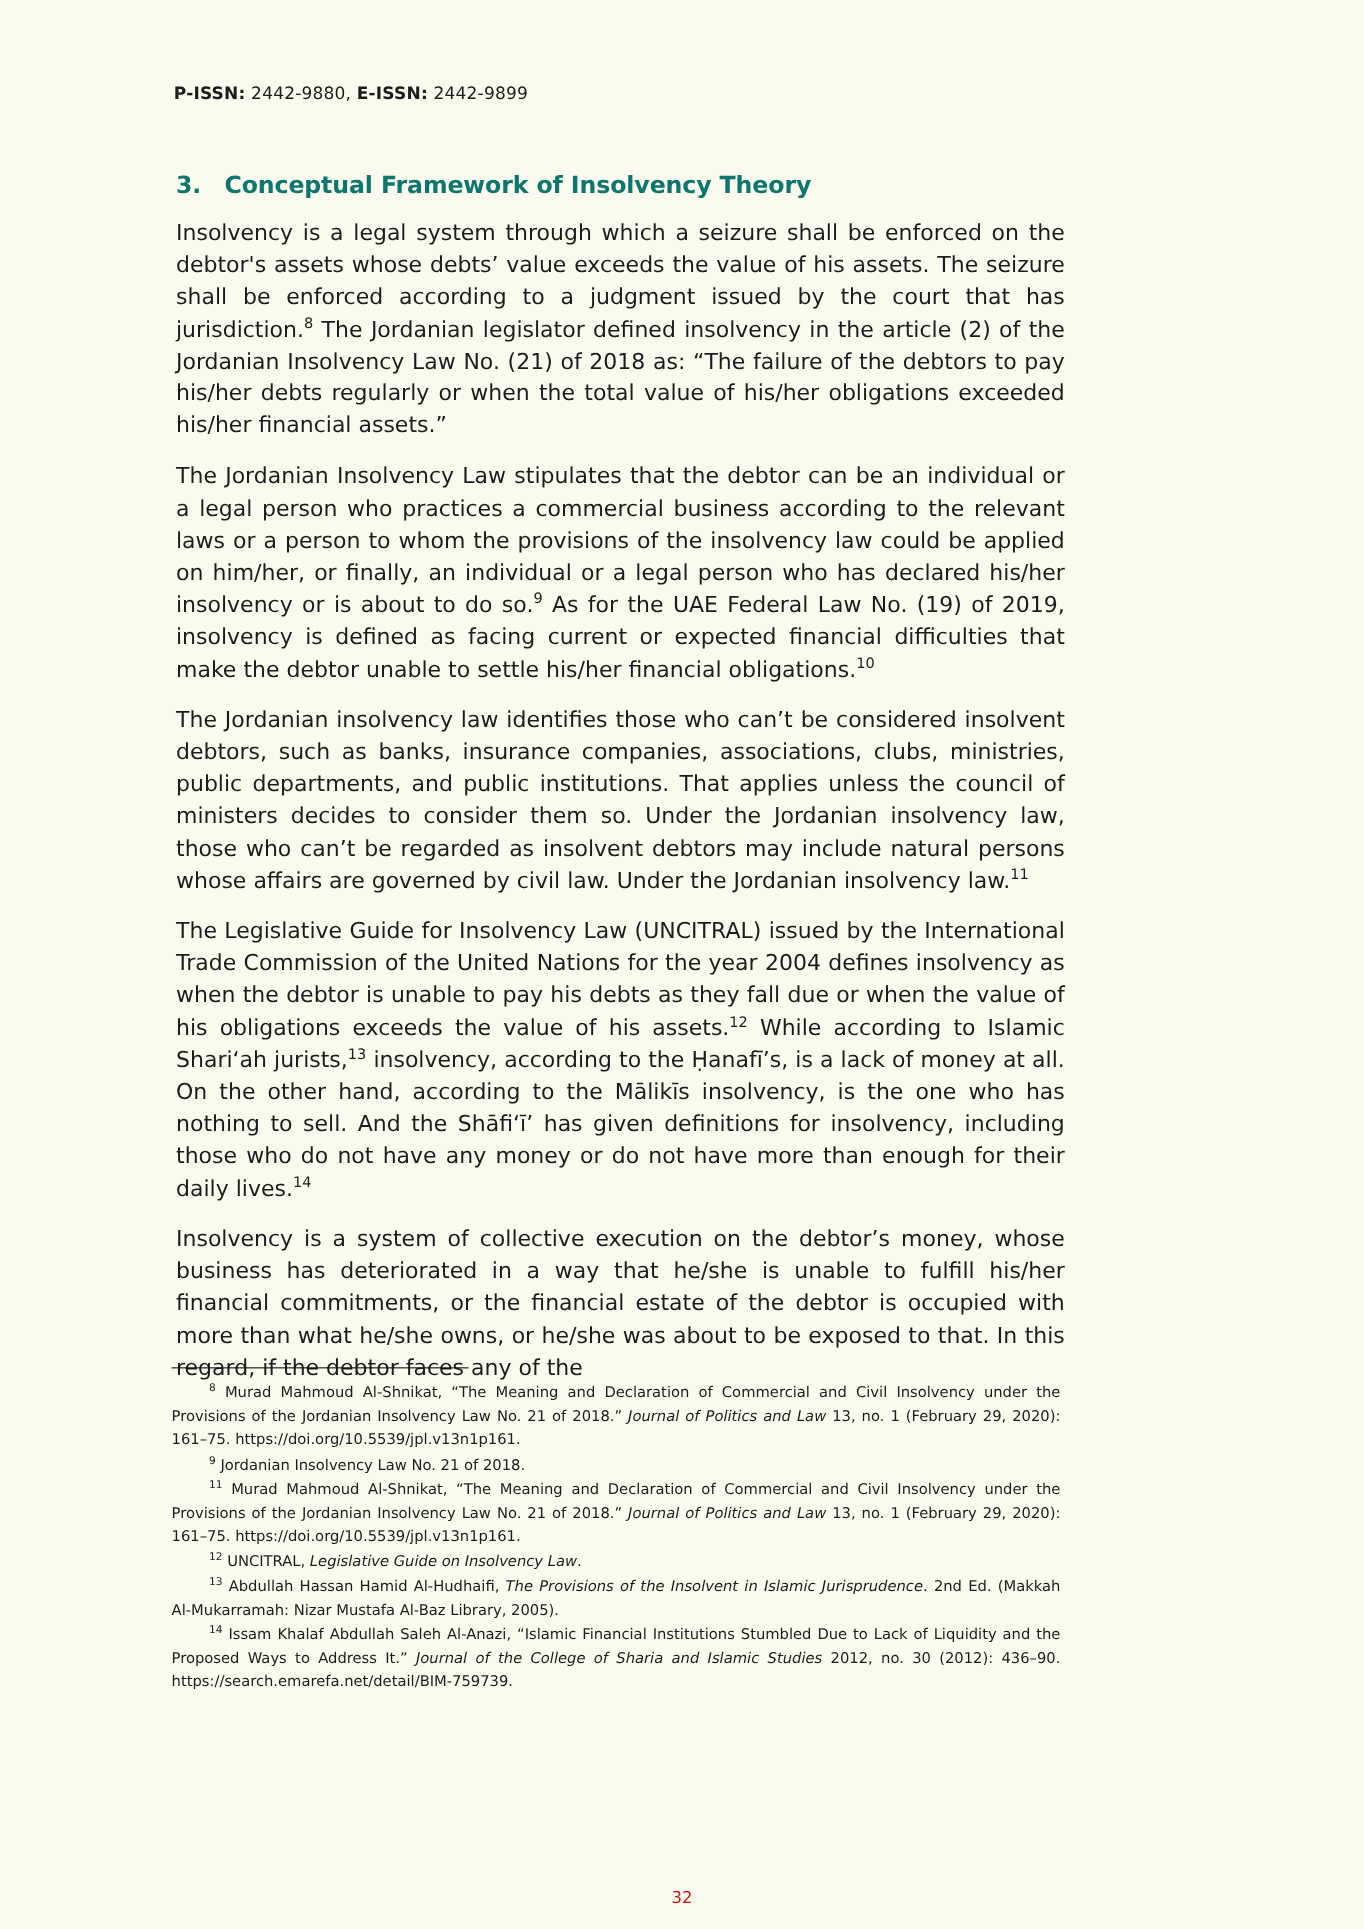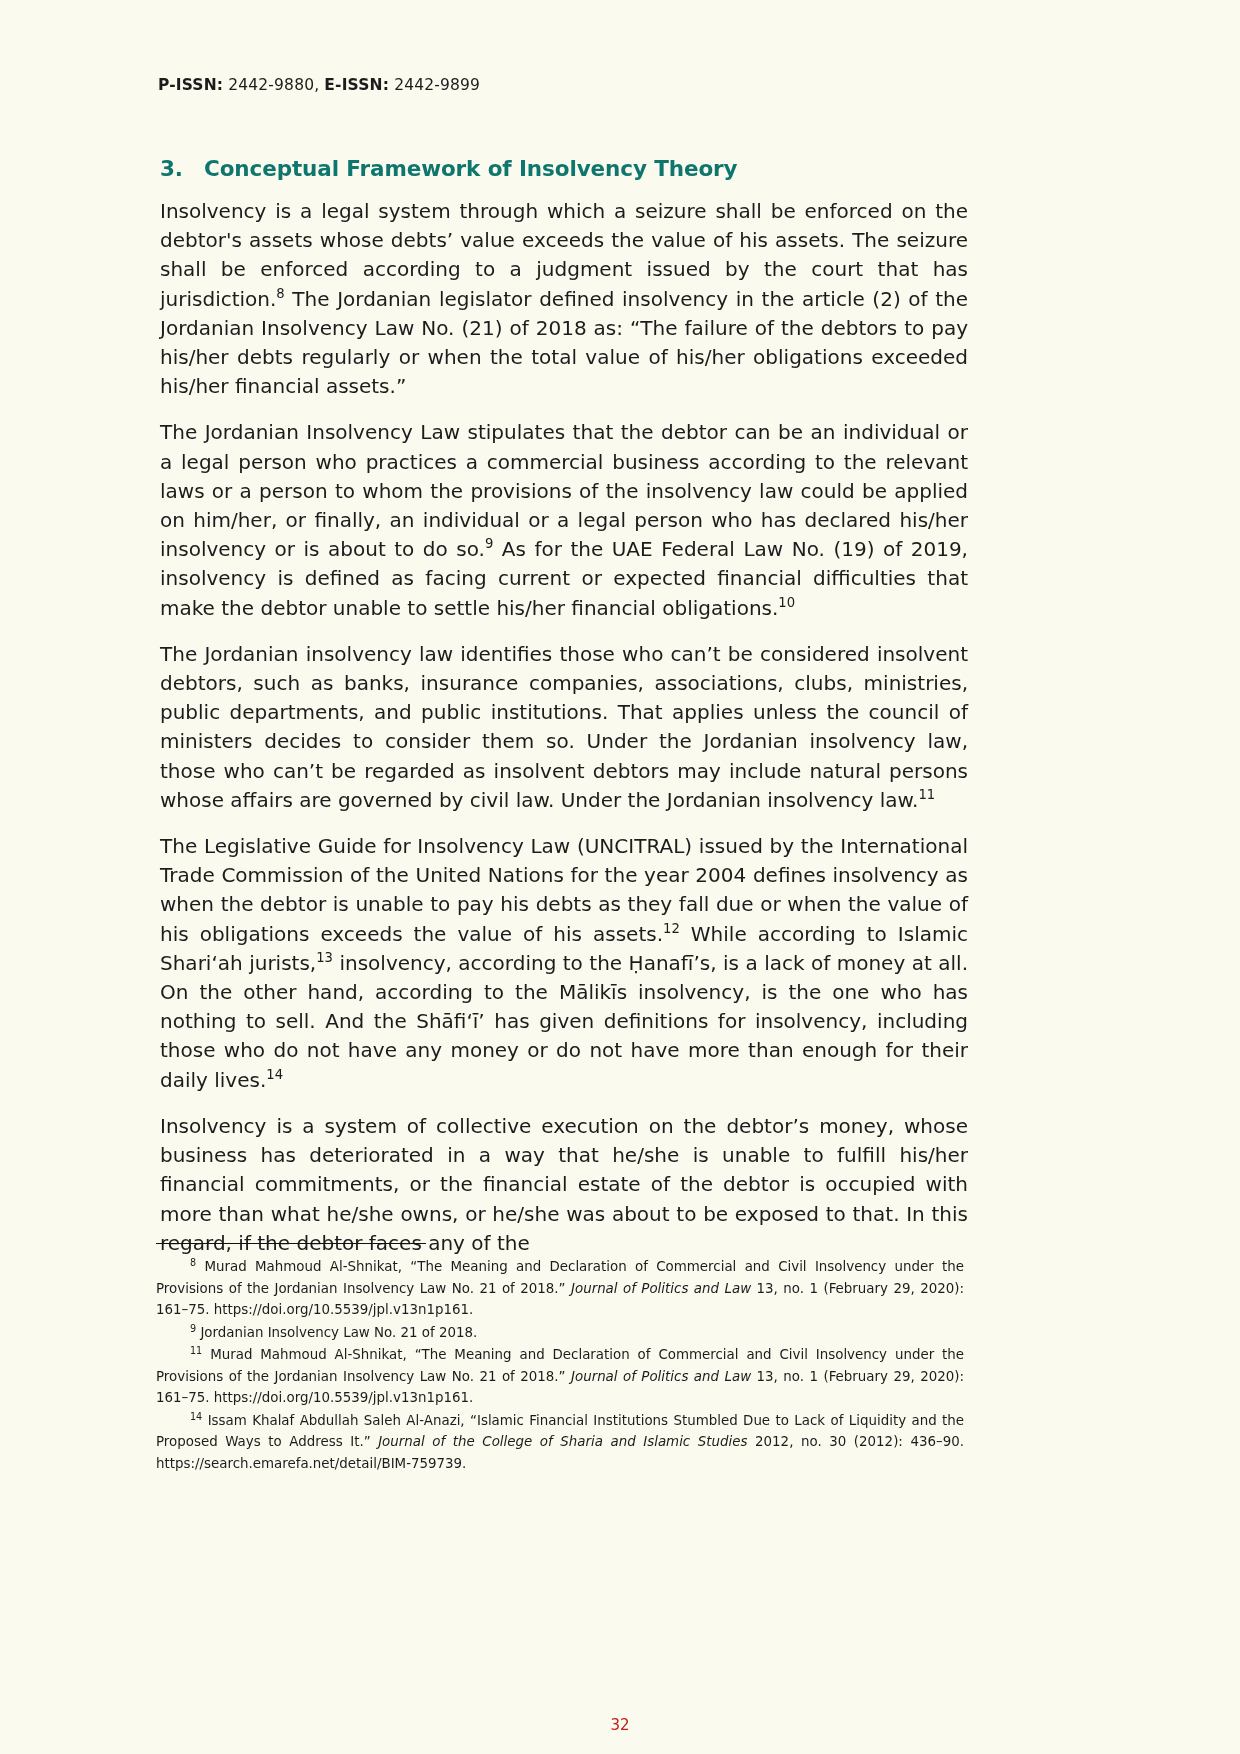--- a/index.html
+++ b/index.html
@@ -128,17 +128,19 @@
     </div>
 
 </div>
 
 <div class="footnote-area">
   <div class="fn-rule"></div>
   <div id="footnote-list">
       <p class="footnote"><sup>8</sup> Murad Mahmoud Al-Shnikat, “The Meaning and Declaration of Commercial and Civil Insolvency under the Provisions of the Jordanian Insolvency Law No. 21 of 2018.” <i>Journal of Politics and Law</i> 13, no. 1 (February 29, 2020): 161–75. https://doi.org/10.5539/jpl.v13n1p161.</p>
       <p class="footnote"><sup>9</sup> Jordanian Insolvency Law No. 21 of 2018.</p>
       <p class="footnote"><sup>11</sup> Murad Mahmoud Al-Shnikat, “The Meaning and Declaration of Commercial and Civil Insolvency under the Provisions of the Jordanian Insolvency Law No. 21 of 2018.” <i>Journal of Politics and Law</i> 13, no. 1 (February 29, 2020): 161–75. https://doi.org/10.5539/jpl.v13n1p161.</p>
+      <p class="footnote"><sup>12</sup> UNCITRAL, <i>Legislative Guide on Insolvency Law</i>.</p>
+      <p class="footnote"><sup>13</sup> Abdullah Hassan Hamid Al-Hudhaifi, <i>The Provisions of the Insolvent in Islamic Jurisprudence</i>. 2nd Ed. (Makkah Al-Mukarramah: Nizar Mustafa Al-Baz Library, 2005).</p>
       <p class="footnote"><sup>14</sup> Issam Khalaf Abdullah Saleh Al-Anazi, “Islamic Financial Institutions Stumbled Due to Lack of Liquidity and the Proposed Ways to Address It.” <i>Journal of the College of Sharia and Islamic Studies</i> 2012, no. 30 (2012): 436–90. https://search.emarefa.net/detail/BIM-759739.</p>
     </div>
 </div>
 
 <div class="page-number">32</div>
 
 </body></html>

